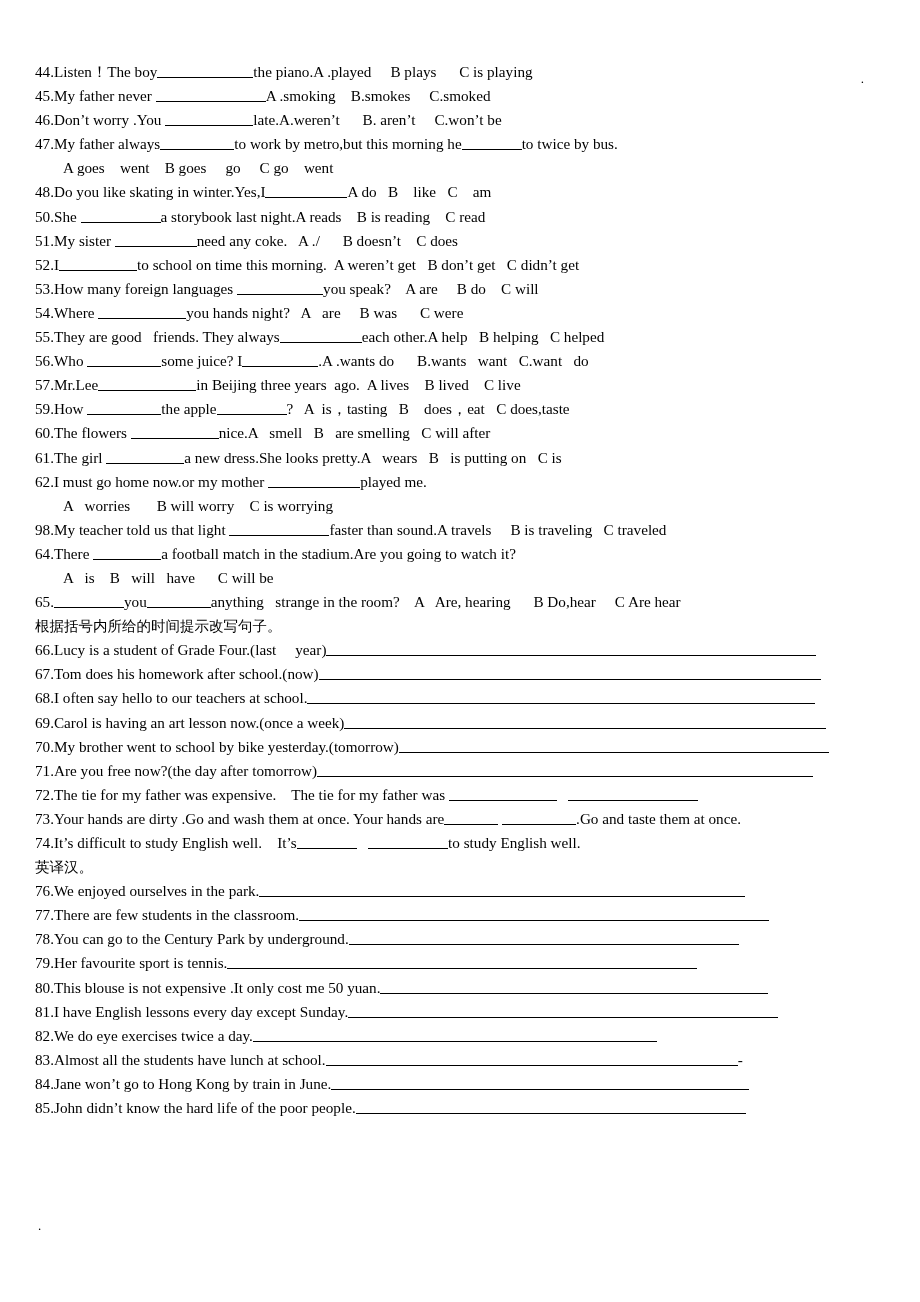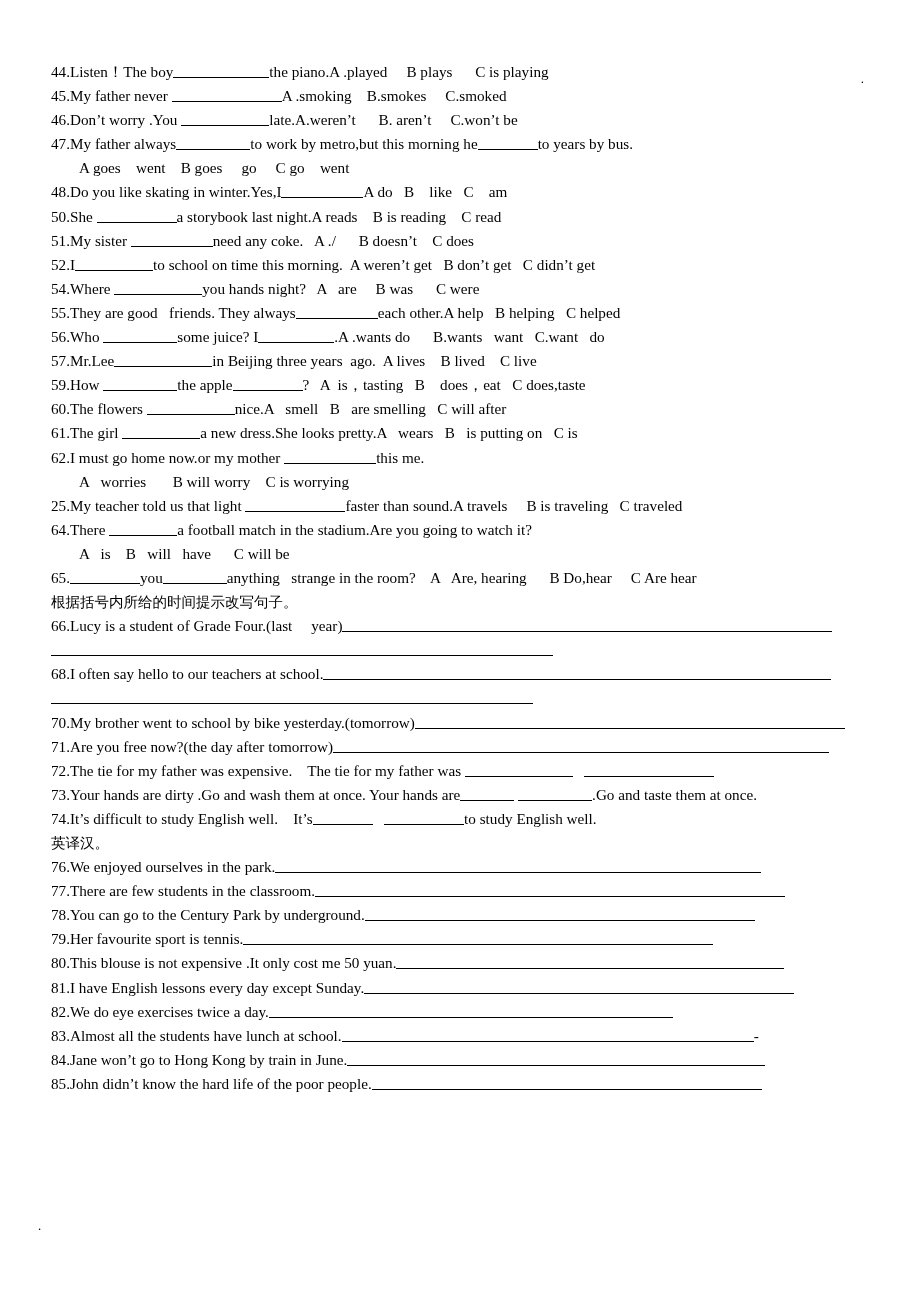--- a/index.html
+++ b/index.html
@@ -34,21 +34,20 @@
     position: absolute;
     bottom: 70px;
     left: 38px;
     font-size: 13px;
     line-height: 1;
     color: #000;
   }
   .content {
     position: relative;
     padding-left: 0px;
-    margin-left: 16px;
   }
   .line {
     font-size: 15.2px;
     line-height: 24.1px;
     white-space: pre-wrap;
     color: #000;
     letter-spacing: 0px;
   }
   .line.indent {
     padding-left: 28px;
@@ -68,44 +67,45 @@
 </style>
 </head>
 <body>
 
 <div class="page">
   <div class="topdot">.</div>
   <div class="content" id="content">
       <div class="line" id="q44"><span>44.Listen！The boy</span><span class="u" style="width: 96px;"></span><span>the piano.A .played     B plays      C is playing</span></div>
       <div class="line" id="q45"><span>45.My father never </span><span class="u" style="width: 110px;"></span><span>A .smoking    B.smokes     C.smoked</span></div>
       <div class="line" id="q46"><span>46.Don’t worry .You </span><span class="u" style="width: 88px;"></span><span>late.A.weren’t      B. aren’t     C.won’t be</span></div>
-      <div class="line" id="q47"><span>47.My father always</span><span class="u" style="width: 74px;"></span><span>to work by metro,but this morning he</span><span class="u" style="width: 60px;"></span><span>to years by bus.</span></div>
+      <div class="line" id="q47"><span>47.My father always</span><span class="u" style="width: 74px;"></span><span>to work by metro,but this morning he</span><span class="u" style="width: 60px;"></span><span>to twice by bus.</span></div>
       <div class="line indent" id="q47opts"><span>A goes    went    B goes     go     C go    went</span></div>
       <div class="line" id="q48"><span>48.Do you like skating in winter.Yes,I</span><span class="u" style="width: 82px;"></span><span>A do   B    like   C    am</span></div>
       <div class="line" id="q50"><span>50.She </span><span class="u" style="width: 80px;"></span><span>a storybook last night.A reads    B is reading    C read</span></div>
       <div class="line" id="q51"><span>51.My sister </span><span class="u" style="width: 82px;"></span><span>need any coke.   A ./      B doesn’t    C does</span></div>
       <div class="line" id="q52"><span>52.I</span><span class="u" style="width: 78px;"></span><span>to school on time this morning.  A weren’t get   B don’t get   C didn’t get</span></div>
+      <div class="line" id="q53"><span>53.How many foreign languages </span><span class="u" style="width: 86px;"></span><span>you speak?    A are     B do    C will</span></div>
       <div class="line" id="q54"><span>54.Where </span><span class="u" style="width: 88px;"></span><span>you hands night?   A   are     B was      C were</span></div>
       <div class="line" id="q55"><span>55.They are good   friends. They always</span><span class="u" style="width: 82px;"></span><span>each other.A help   B helping   C helped</span></div>
       <div class="line" id="q56"><span>56.Who </span><span class="u" style="width: 74px;"></span><span>some juice? I</span><span class="u" style="width: 76px;"></span><span>.A .wants do      B.wants   want   C.want   do</span></div>
       <div class="line" id="q57"><span>57.Mr.Lee</span><span class="u" style="width: 98px;"></span><span>in Beijing three years  ago.  A lives    B lived    C live</span></div>
       <div class="line" id="q59"><span>59.How </span><span class="u" style="width: 74px;"></span><span>the apple</span><span class="u" style="width: 70px;"></span><span>?   A  is，tasting   B    does，eat   C does,taste</span></div>
       <div class="line" id="q60"><span>60.The flowers </span><span class="u" style="width: 88px;"></span><span>nice.A   smell   B   are smelling   C will after</span></div>
       <div class="line" id="q61"><span>61.The girl </span><span class="u" style="width: 78px;"></span><span>a new dress.She looks pretty.A   wears   B   is putting on   C is</span></div>
-      <div class="line" id="q62"><span>62.I must go home now.or my mother </span><span class="u" style="width: 92px;"></span><span>this me.</span></div>
+      <div class="line" id="q62"><span>62.I must go home now.or my mother </span><span class="u" style="width: 92px;"></span><span>played me.</span></div>
       <div class="line indent" id="q62opts"><span>A   worries       B will worry    C is worrying</span></div>
-      <div class="line" id="q63"><span>25.My teacher told us that light </span><span class="u" style="width: 100px;"></span><span>faster than sound.A travels     B is traveling   C traveled</span></div>
+      <div class="line" id="q63"><span>98.My teacher told us that light </span><span class="u" style="width: 100px;"></span><span>faster than sound.A travels     B is traveling   C traveled</span></div>
       <div class="line" id="q64"><span>64.There </span><span class="u" style="width: 68px;"></span><span>a football match in the stadium.Are you going to watch it?</span></div>
       <div class="line indent" id="q64opts"><span>A   is    B   will   have      C will be</span></div>
       <div class="line" id="q65"><span>65.</span><span class="u" style="width: 70px;"></span><span>you</span><span class="u" style="width: 64px;"></span><span>anything   strange in the room?    A   Are, hearing      B Do,hear     C Are hear</span></div>
       <div class="line cn" id="heading1"><span>根据括号内所给的时间提示改写句子。</span></div>
       <div class="line" id="q66"><span>66.Lucy is a student of Grade Four.(last     year)</span><span class="u" style="width: 490px;"></span></div>
-      <div class="line" id="q67"><span class="u" style="width: 502px;"></span></div>
+      <div class="line" id="q67"><span>67.Tom does his homework after school.(now)</span><span class="u" style="width: 502px;"></span></div>
       <div class="line" id="q68"><span>68.I often say hello to our teachers at school.</span><span class="u" style="width: 508px;"></span></div>
-      <div class="line" id="q69"><span class="u" style="width: 482px;"></span></div>
+      <div class="line" id="q69"><span>69.Carol is having an art lesson now.(once a week)</span><span class="u" style="width: 482px;"></span></div>
       <div class="line" id="q70"><span>70.My brother went to school by bike yesterday.(tomorrow)</span><span class="u" style="width: 430px;"></span></div>
       <div class="line" id="q71"><span>71.Are you free now?(the day after tomorrow)</span><span class="u" style="width: 496px;"></span></div>
       <div class="line" id="q72"><span>72.The tie for my father was expensive.    The tie for my father was </span><span class="u" style="width: 108px;"></span><span>   </span><span class="u" style="width: 130px;"></span></div>
       <div class="line" id="q73"><span>73.Your hands are dirty .Go and wash them at once. Your hands are</span><span class="u" style="width: 54px;"></span><span> </span><span class="u" style="width: 74px;"></span><span>.Go and taste them at once.</span></div>
       <div class="line" id="q74"><span>74.It’s difficult to study English well.    It’s</span><span class="u" style="width: 60px;"></span><span>   </span><span class="u" style="width: 80px;"></span><span>to study English well.</span></div>
       <div class="line cn" id="heading2"><span>英译汉。</span></div>
       <div class="line" id="q76"><span>76.We enjoyed ourselves in the park.</span><span class="u" style="width: 486px;"></span></div>
       <div class="line" id="q77"><span>77.There are few students in the classroom.</span><span class="u" style="width: 470px;"></span></div>
       <div class="line" id="q78"><span>78.You can go to the Century Park by underground.</span><span class="u" style="width: 390px;"></span></div>
       <div class="line" id="q79"><span>79.Her favourite sport is tennis.</span><span class="u" style="width: 470px;"></span></div>

